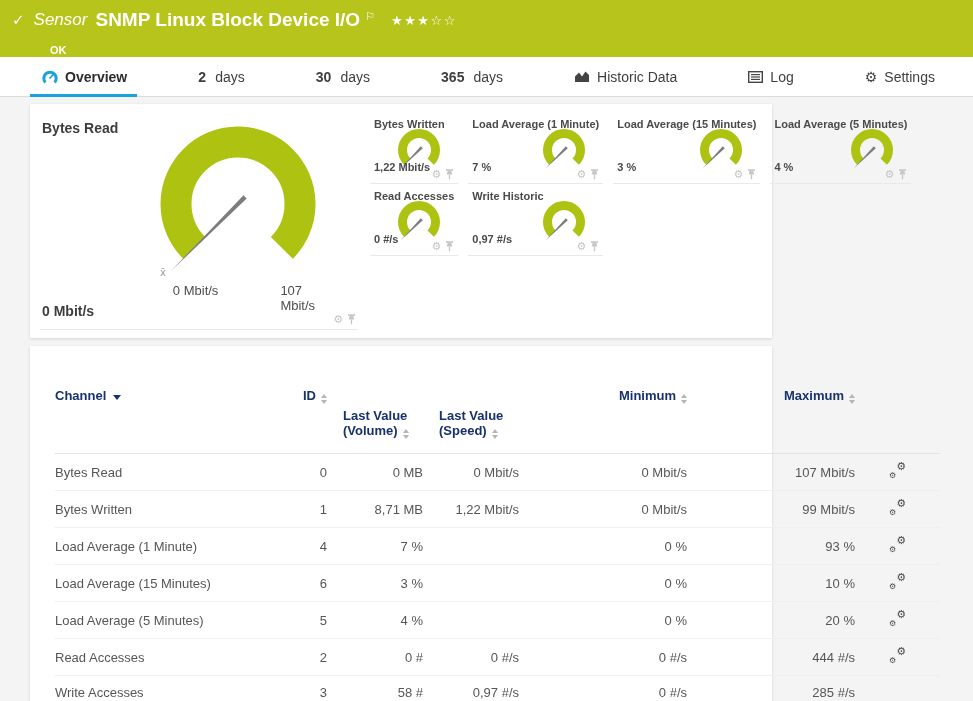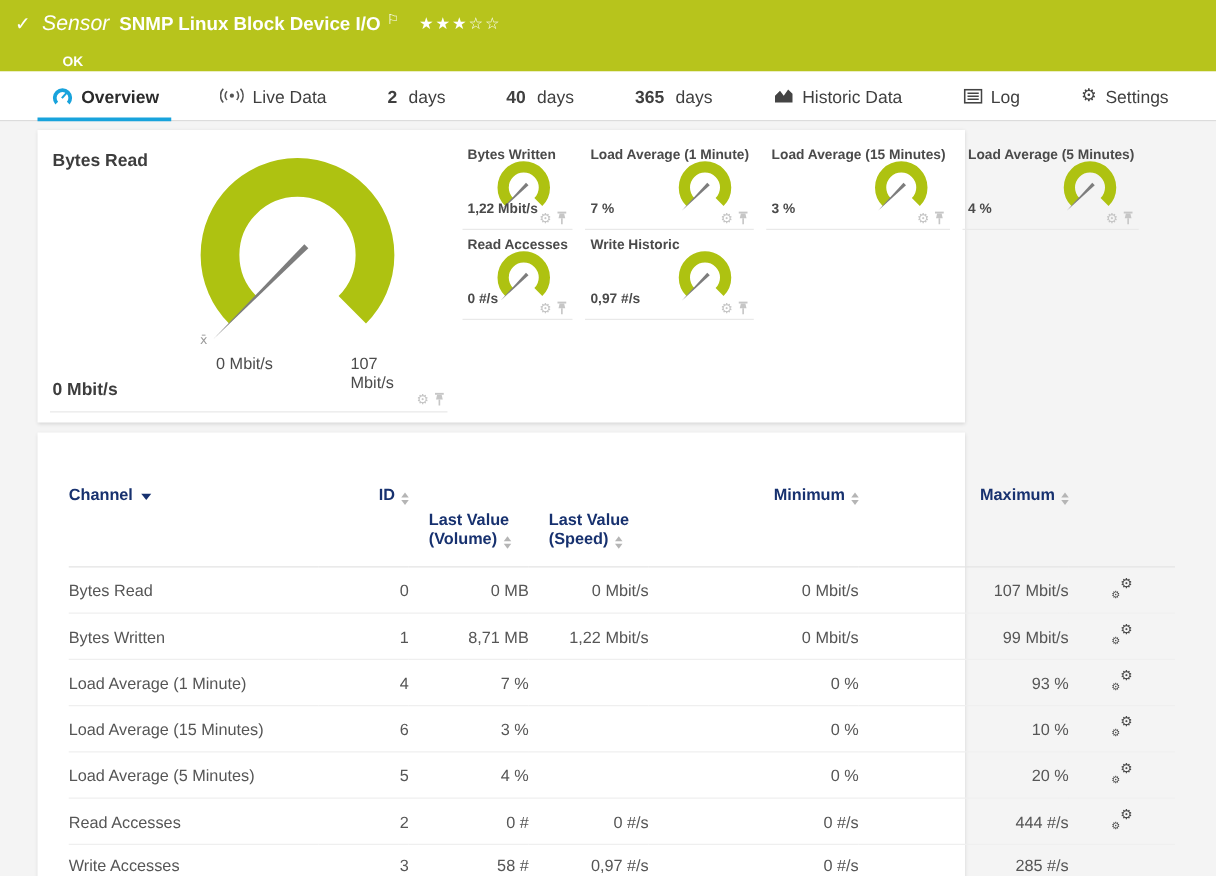--- a/index.html
+++ b/index.html
@@ -5,21 +5,21 @@
   * { margin:0; padding:0; box-sizing:border-box; }
   html,body { width:973px; height:701px; overflow:hidden; background:#f4f4f4;
               font-family:"Liberation Sans", sans-serif; }
   .glyph { font-family:"DejaVu Sans", sans-serif; }
 
   
   .sensor-bar { height:57px; background:#b7c41c; color:#fff; position:relative; }
   .sensor-row { display:flex; align-items:center; padding:9px 0 0 12px; }
   .check { font-size:15px; font-weight:bold; margin-right:9px; }
   .kind  { font-style:italic; font-size:17px; margin-right:8px; }
-  .sensor-title { font-weight:bold; font-size:15px; margin-right:5px; }
+  .sensor-title { font-weight:bold; font-size:19px; margin-right:5px; }
   .flag  { font-size:11px; margin:-8px 16px 0 0; }
   .stars { font-size:13px; letter-spacing:1.5px; cursor:pointer; }
   .status-ok { position:absolute; left:50px; top:44px; font-size:11px; font-weight:bold; }
 
   
   .tabs { height:40px; background:#fff; border-bottom:1px solid #dcdcdc;
           display:flex; align-items:center; justify-content:space-between;
           padding:0 38px 0 42px; }
   .tab { display:flex; align-items:center; gap:7px; font-size:14px; color:#3f3f3f;
          height:100%; position:relative; cursor:pointer; white-space:nowrap; }
@@ -110,37 +110,25 @@
   <div class="tab active">
     <span class="t-ico">
       <svg width="16" height="14" viewBox="0 0 16 14">
           <path d="M3.4 12.5 A6.2 6.2 0 1 1 12.6 12.5" stroke="#18a3dc" stroke-width="3" fill="none"></path>
           <line x1="7.5" y1="8.5" x2="12" y2="3.5" stroke="#18a3dc" stroke-width="1.7"></line>
         </svg>
     </span>
     <span>Overview</span>
   </div>
   <div class="tab">
-    <span class="t-ico">
-      <svg width="19" height="13" viewBox="0 0 19 13">
-          <circle cx="9.5" cy="6.5" r="1.7" fill="#555"></circle>
-          <path d="M5.6 3 A5 5 0 0 0 5.6 10" stroke="#555" stroke-width="1.3" fill="none"></path>
-          <path d="M2.6 1 A8 8 0 0 0 2.6 12" stroke="#555" stroke-width="1.3" fill="none"></path>
-          <path d="M13.4 3 A5 5 0 0 1 13.4 10" stroke="#555" stroke-width="1.3" fill="none"></path>
-          <path d="M16.4 1 A8 8 0 0 1 16.4 12" stroke="#555" stroke-width="1.3" fill="none"></path>
-        </svg>
-    </span>
-    <span>Live Data</span>
-  </div>
-  <div class="tab">
     <span class="num">2</span>
     <span>days</span>
   </div>
   <div class="tab">
-    <span class="num">40</span>
+    <span class="num">30</span>
     <span>days</span>
   </div>
   <div class="tab">
     <span class="num">365</span>
     <span>days</span>
   </div>
   <div class="tab">
     <span class="t-ico">
       <svg width="16" height="13" viewBox="0 0 16 13">
           <path d="M1 12 V6.5 L5 2.5 L8 6.5 L11.5 1.5 L15 5 V12 Z" fill="#444"></path>

